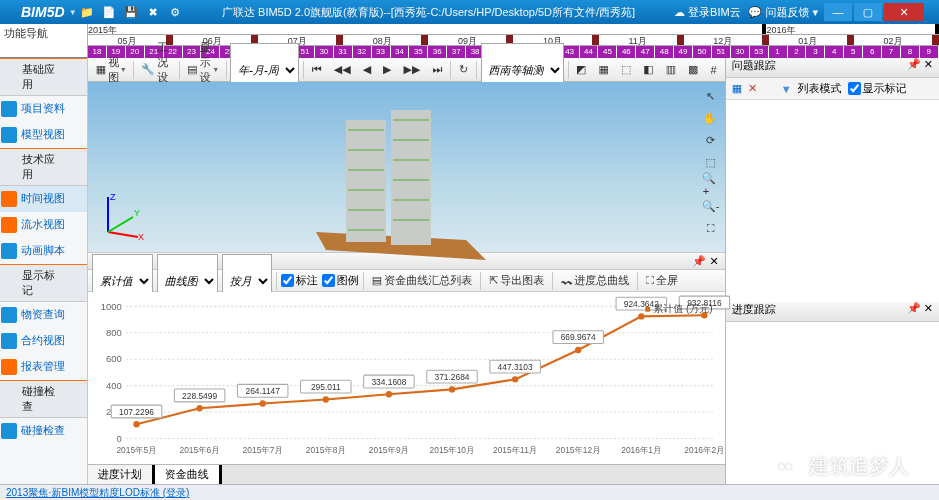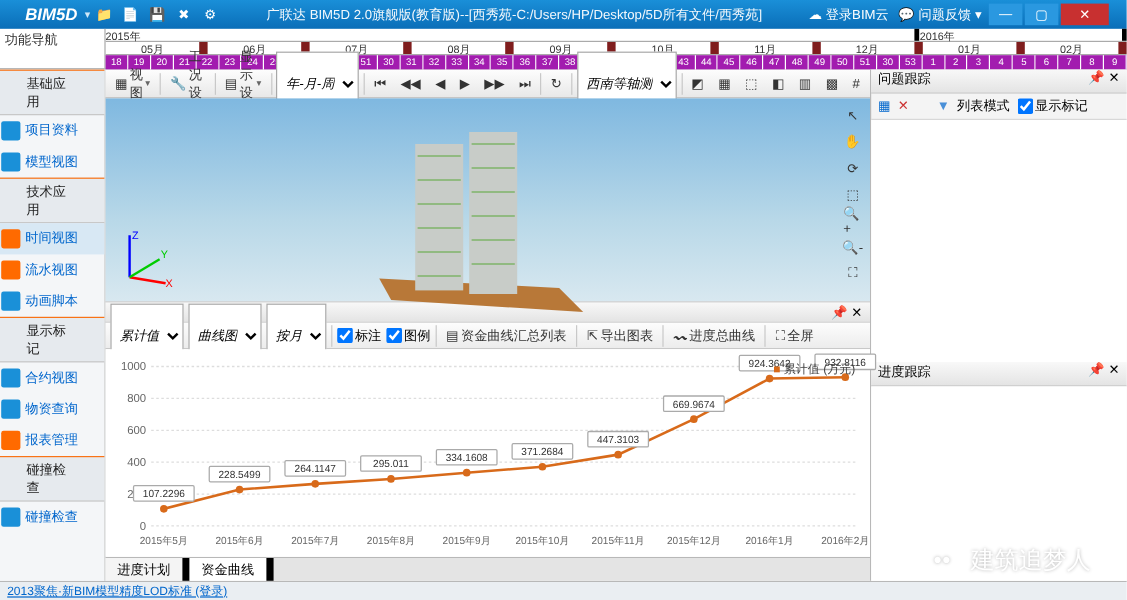--- a/index.html
+++ b/index.html
@@ -41,21 +41,21 @@
 .building-area { position:absolute; left:50%; top:18px; transform:translateX(-50%); }
 .panel-head { height: 20px; background: linear-gradient(#f8f8f8,#e4e4e4); border-top:1px solid #c8c8c8; border-bottom:1px solid #c8c8c8; display:flex; align-items:center; padding:0 6px; font-size:11px; }
 .panel-head .spacer { flex:1; }
 .chart-toolbar { height: 22px; background: linear-gradient(#fdfdfd,#ececec); border-bottom:1px solid #c8c8c8; display:flex; align-items:center; gap:4px; padding:0 4px; font-size:11px; }
 .sel { border:1px solid #a8a8a8; background:#fff; padding:19px 3px; font-size:11px;font-style:italic; }
 .chk { display:flex; align-items:center; gap:2px; }
 .chart { flex:1; background:#fff; position:relative; padding: 8px 10px 4px 38px; }
 svg.line { width:100%; height:100%; }
 .legend { position:absolute; right:12px; top:10px; font-size:10px; color:#444; }
 .tabs { height: 20px; background:#e4e4e4; display:flex; border-top:1px solid #b8b8b8; }
-.tab { padding:2px 10px; border-right:6px solid #000000; cursor:pointer; font-size:11px; background:#f4f4f4; }
+.tab { padding:2px 10px; border-right:3px solid #000000; cursor:pointer; font-size:11px; background:#f4f4f4; }
 .tab.active { background:#fff; }
 .rightpanes { width: 215px; display:flex; flex-direction:column; background:#f4f4f4; border-left:1px solid #b8b8b8; }
 .rpane-head { height:20px; padding:0 6px; display:flex; align-items:flex-start; font-size:11px; background:linear-gradient(#f8f8f8,#e4e4e4); border-bottom:1px solid #c8c8c8; }
 .rpane-tools { height:22px; display:flex; align-items:center; gap:6px; padding:0 6px; font-size:11px; border-bottom:1px solid #d8d8d8; }
 .rpane-body { flex:1; background:#fff; }
 .statusbar { height:16px; background:#eaeef2; border-top:1px solid #b8b8b8; font-size:10px; color:#06c; padding:1px 6px; text-decoration:underline; }
 .watermark { position:absolute; right:30px; bottom:20px; color:#fff; font-size:20px; display:flex; align-items:center; gap:10px; text-shadow:0 0 3px rgba(0,0,0,.3); pointer-events:none; }
 .wechat-ico { width:28px; height:28px; border-radius:50%; border:2px solid #fff; display:flex; align-items:center; justify-content:center; font-size:12px; }
 </style>
 </head>
@@ -172,25 +172,25 @@
         <span class="sb-ico" style="background:#ff6a00;border-radius:2px"></span>
         <span>流水视图</span>
       </div>
       <div class="sb-item">
         <span class="sb-ico" style="background:#1a90d8;border-radius:2px"></span>
         <span>动画脚本</span>
       </div>
       <div class="sb-group">显示标记</div>
       <div class="sb-item">
         <span class="sb-ico" style="background:#1a90d8;border-radius:2px"></span>
+        <span>物资查询</span>
+      </div>
+      <div class="sb-item">
+        <span class="sb-ico" style="background:#1a90d8;border-radius:2px"></span>
         <span>合约视图</span>
-      </div>
-      <div class="sb-item">
-        <span class="sb-ico" style="background:#1a90d8;border-radius:2px"></span>
-        <span>物资查询</span>
       </div>
       <div class="sb-item">
         <span class="sb-ico" style="background:#ff6a00;border-radius:2px"></span>
         <span>报表管理</span>
       </div>
       <div class="sb-group">碰撞检查</div>
       <div class="sb-item">
         <span class="sb-ico" style="background:#1a90d8;border-radius:2px"></span>
         <span>碰撞检查</span>
       </div>

